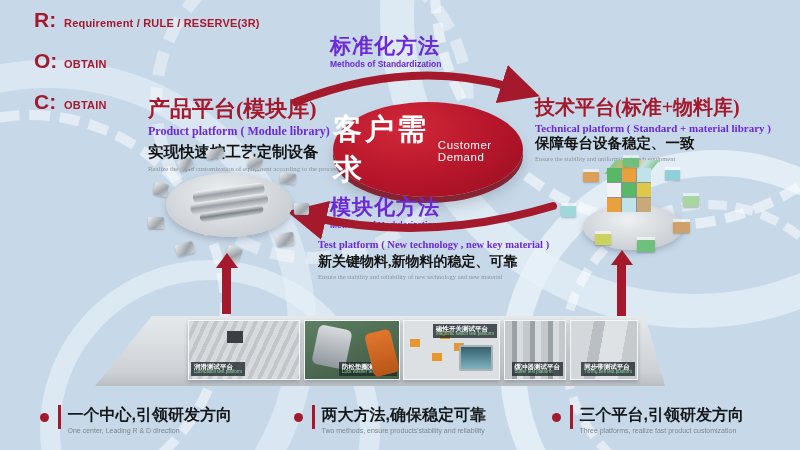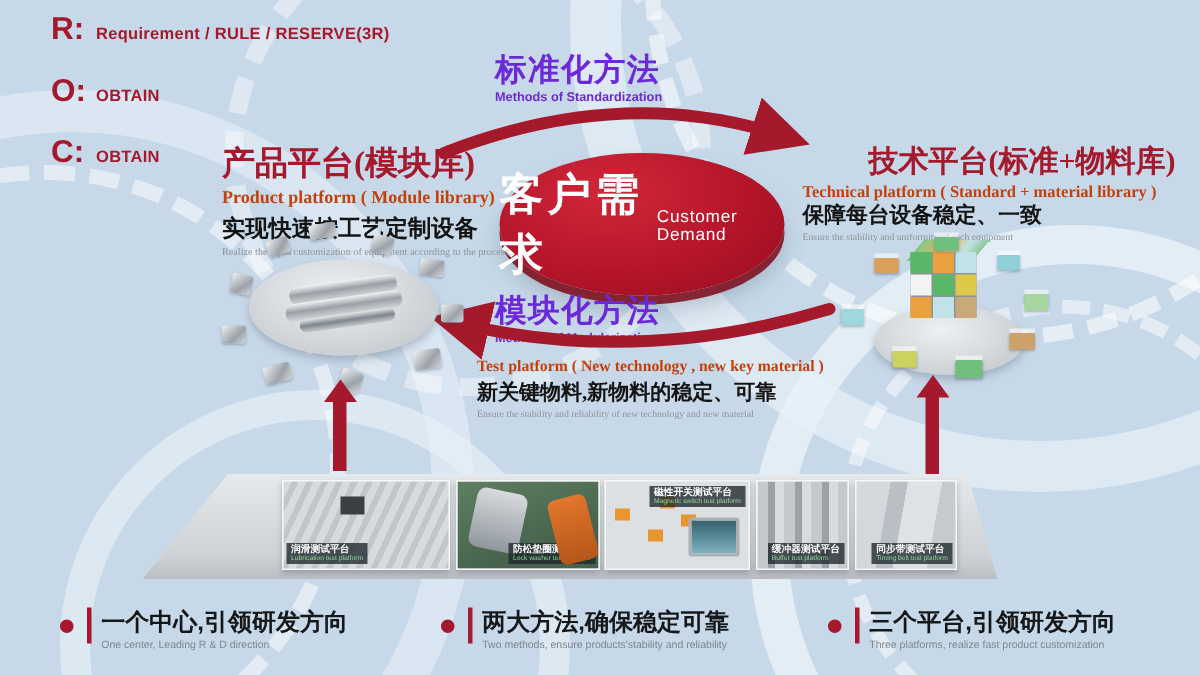--- a/index.html
+++ b/index.html
@@ -35,30 +35,30 @@
   .center-ellipse{position:absolute;left:333px;top:102px;width:190px;height:95px;border-radius:50%;
     background:radial-gradient(ellipse at 38% 28%, #d12739 0%, #b5152a 55%, #970e20 100%);
     box-shadow:0 6px 0 rgba(125,8,22,.85), 0 10px 14px rgba(60,70,90,.25);
     display:flex;flex-direction:row;align-items:center;justify-content:center;color:#fff;}
   .ce-cn{font-size:29px;font-weight:bold;letter-spacing:3px;}
   .ce-en{font-size:11.5px;margin-top:2px;letter-spacing:.5px;}
 
   
   .pblock{position:absolute;font-family:Liberation Serif, serif;}
   .pb-title{color:#a5192d;font-weight:bold;}
-  .pb-title-en{color:#c2410c;font-weight:bold;}
+  .pb-title-en{color:#6d28d9;font-weight:bold;}
   .pb-desc{color:#141414;font-weight:bold;}
   .pb-desc-en{color:#8e9296;}
   .pb-product{left:148px;top:94px;width:300px;}
   .pb-product .pb-title{font-size:22px;}
   .pb-product .pb-title-en{font-size:12px;margin-top:0px;}
   .pb-product .pb-desc{font-size:15.5px;margin-top:3px;}
   .pb-product .pb-desc-en{font-size:6.8px;margin-top:2px;}
   .pb-technical{left:535px;top:94px;width:260px;}
-  .pb-technical .pb-title{font-size:20px;margin-left:44px;}
+  .pb-technical .pb-title{font-size:20px;}
   .pb-technical .pb-title-en{font-size:11px;margin-top:1px;}
   .pb-technical .pb-desc{font-size:14.5px;margin-top:0;}
   .pb-technical .pb-desc-en{font-size:6.5px;margin-top:2px;}
   .pb-test{left:318px;top:238px;width:280px;}
   .pb-test .pb-title{font-size:18.5px;}
   .pb-test .pb-title-en{font-size:10.5px;margin-top:1px;}
   .pb-test .pb-desc{font-size:14px;margin-top:3px;}
   .pb-test .pb-desc-en{font-size:6.5px;margin-top:2px;}
 
   

